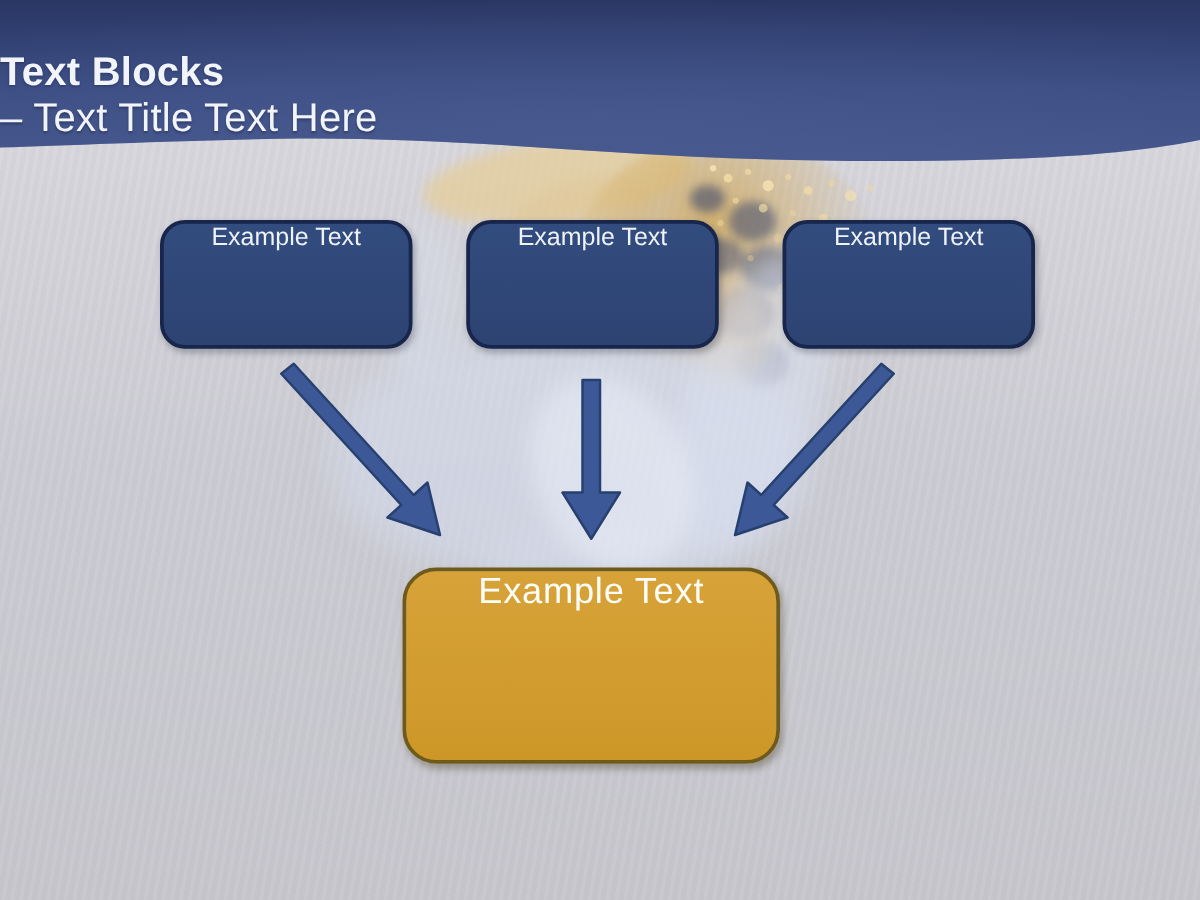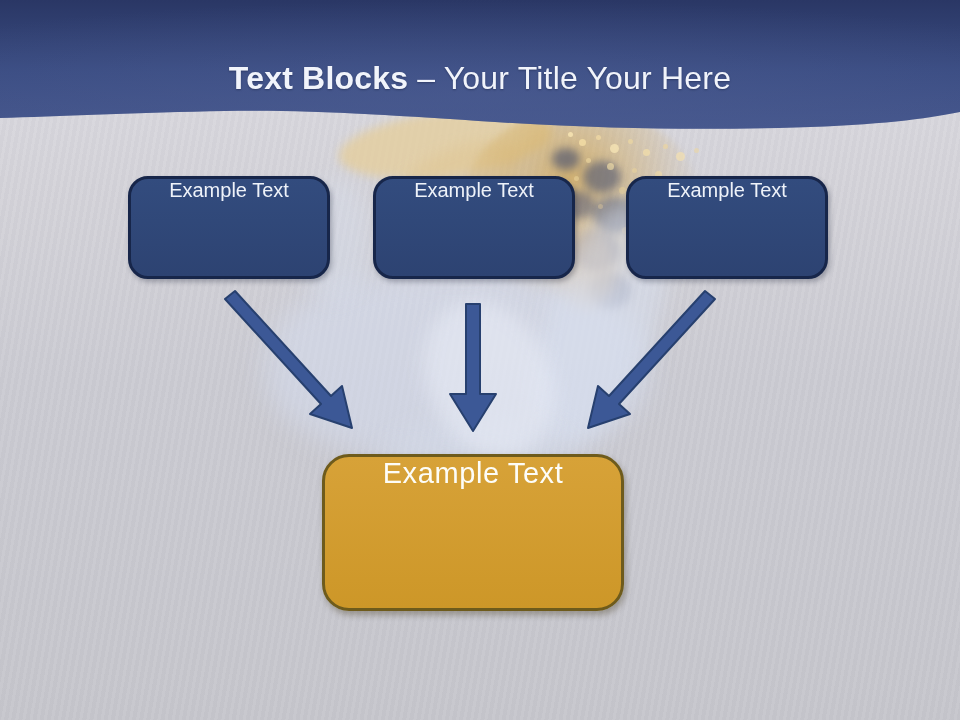--- a/index.html
+++ b/index.html
@@ -52,23 +52,23 @@
     background:rgba(216,222,238,.4);filter:blur(10px);}
   .fabric4{left:378px;top:420px;width:202px;height:112px;border-radius:45%;
     background:rgba(212,219,236,.4);filter:blur(14px);}
   .fabric5{left:428px;top:298px;width:122px;height:162px;border-radius:50%;
     background:rgba(236,240,250,.5);transform:rotate(-25deg);filter:blur(9px);}
 
   
   .header-svg{position:absolute;left:0;top:0;z-index:2;display:block;}
   .title-row{
     position:absolute;left:0;top:55px;width:960px;height:42px;z-index:5;
-    display:flex;align-items:flex-end;justify-content:center;column-gap:9px;
+    display:flex;align-items:flex-start;justify-content:center;column-gap:9px;
     color:#f1f4fb;font-size:32px;letter-spacing:.2px;
-    text-shadow:0 1px 2px rgba(10,15,40,.35);cursor:text;
+    text-shadow:0 1px 2px rgba(10,15,40,.35);cursor:text;flex-direction:column;
   }
   .title-bold{font-weight:bold;}
   .title-regular{font-weight:normal;}
 
   
   .block{
     position:absolute;z-index:4;display:flex;justify-content:center;
     box-sizing:border-box;text-align:center;cursor:pointer;
   }
   .block-blue{
@@ -125,21 +125,21 @@
       </radialGradient>
     </defs>
     <path d="M0,0 H960 V112 C925,119 880,125 795,127.5 C705,130 615,129.5 495,122
          C395,115.5 310,109.5 225,111 C140,112.5 55,116.5 0,118 Z" fill="url(#hdr)"></path>
     <path d="M0,0 H960 V112 C925,119 880,125 795,127.5 C705,130 615,129.5 495,122
          C395,115.5 310,109.5 225,111 C140,112.5 55,116.5 0,118 Z" fill="url(#hdrGlow)"></path>
   </svg>
 
   <h1 class="title-row" style="margin:0;font-size:32px;">
     <span class="title-bold">Text Blocks</span>
-    <span class="title-regular">– Your Title Your Here</span>
+    <span class="title-regular">– Text Title Text Here</span>
   </h1>
 
   <svg class="arrows-svg" width="960" height="720" viewBox="0 0 960 720">
     <polygon class="arrow" points="235,291 331,396 342,386 352,428 310,414 321,404 225,299"></polygon>
     <polygon class="arrow" points="466,304 480,304 480,394 496,394 473,431 450,394 466,394"></polygon>
     <polygon class="arrow" points="705,291 609,396 598,386 588,428 630,414 619,404 715,299"></polygon>
   </svg>
 
   <div class="block block-blue b1">
     <span>Example Text</span>

